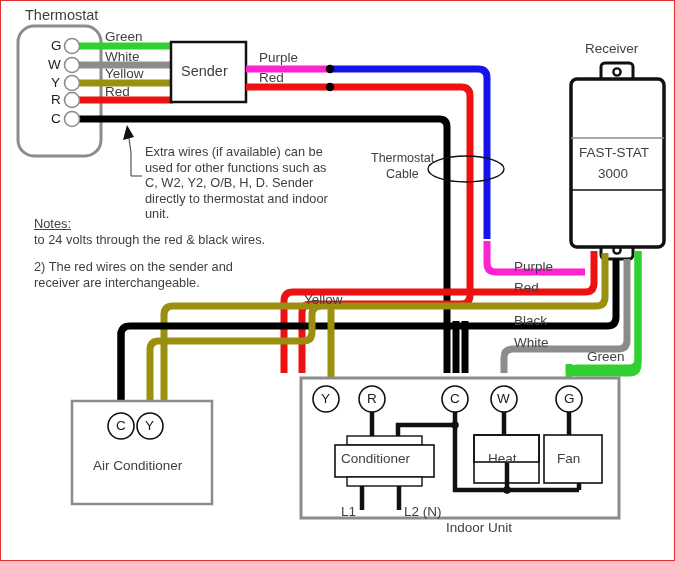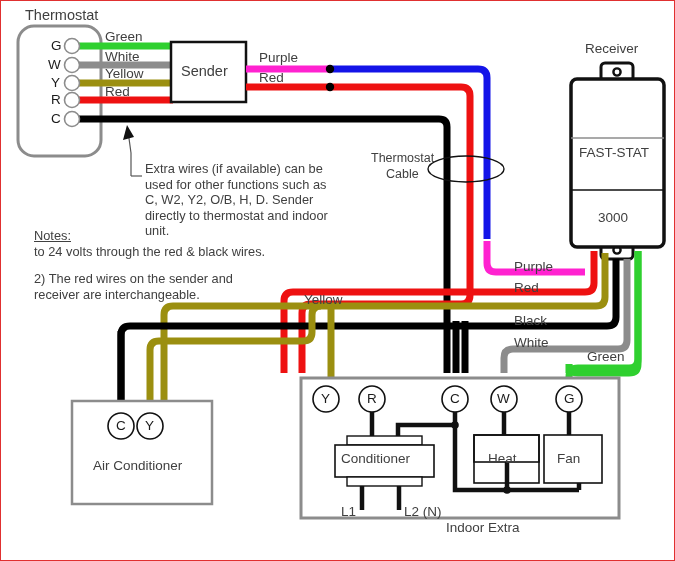--- a/index.html
+++ b/index.html
@@ -28,21 +28,21 @@
     position: absolute;
     font-family: "Liberation Sans", sans-serif;
     color: #404040;
     white-space: nowrap;
     line-height: 1.18;
   }
   .lbl-14 { font-size: 14.5px; }
   .lbl-13 { font-size: 13.5px; }
   .lbl-12 { font-size: 12.5px; }
   .note-block { font-size: 12.8px; line-height: 1.22; }
-  .underline { text-decoration: underline; margin-top: 12px; }
+  .underline { text-decoration: underline; }
   .term-letter {
     position: absolute;
     font-size: 13.5px;
     color: #1a1a1a;
   }
 </style>
 </head>
 <body>
 
 <div id="canvas">
@@ -163,26 +163,26 @@
   <div class="lbl lbl-13" style="left:104px; top:83px;">Red</div>
 
   <div class="lbl lbl-14" style="left:180px; top:62px;">Sender</div>
 
   <div class="lbl lbl-13" style="left:258px; top:49px;">Purple</div>
   <div class="lbl lbl-13" style="left:258px; top:69px;">Red</div>
 
   <div class="lbl lbl-13" style="left:584px; top:40px;">Receiver</div>
 
   <div class="lbl lbl-13" style="left:578px; top:144px;">FAST-STAT</div>
-  <div class="lbl lbl-13" style="left:597px; top:165px;margin-top:44px;">3000</div>
+  <div class="lbl lbl-13" style="left:597px; top:165px;">3000</div>
 
   <div class="lbl lbl-12" style="left:370px; top:150px;">Thermostat</div>
   <div class="lbl lbl-12" style="left:385px; top:166px;">Cable</div>
 
-  <div class="lbl note-block" style="left:144px; top:160px;">
+  <div class="lbl note-block" style="left:144px; top:143px;">
     <div>Extra wires (if available) can be</div>
     <div>used for other functions such as</div>
     <div>C, W2, Y2, O/B, H, D. Sender</div>
     <div>directly to thermostat and indoor</div>
     <div>unit.</div>
   </div>
 
   <div class="lbl note-block" style="left:33px; top:215px;">
     <div class="underline">Notes:</div>
     <div>to 24 volts through the red &amp; black wires.</div>
@@ -205,19 +205,19 @@
   <div class="term-letter" style="left:496px; top:390px;">W</div>
   <div class="term-letter" style="left:563px; top:390px;">G</div>
 
   <div class="lbl lbl-13" style="left:340px; top:450px;">Conditioner</div>
   <div class="lbl lbl-13" style="left:487px; top:450px;">Heat</div>
   <div class="lbl lbl-13" style="left:556px; top:450px;">Fan</div>
 
   <div class="lbl lbl-13" style="left:340px; top:503px;">L1</div>
   <div class="lbl lbl-13" style="left:403px; top:503px;">L2 (N)</div>
 
-  <div class="lbl lbl-13" style="left:445px; top:519px;">Indoor Extra</div>
+  <div class="lbl lbl-13" style="left:445px; top:519px;">Indoor Unit</div>
 
   <div class="term-letter" style="left:115px; top:417px;">C</div>
   <div class="term-letter" style="left:144px; top:417px;">Y</div>
   <div class="lbl lbl-13" style="left:92px; top:457px;">Air Conditioner</div>
 
 </div>
 
 </body></html>

